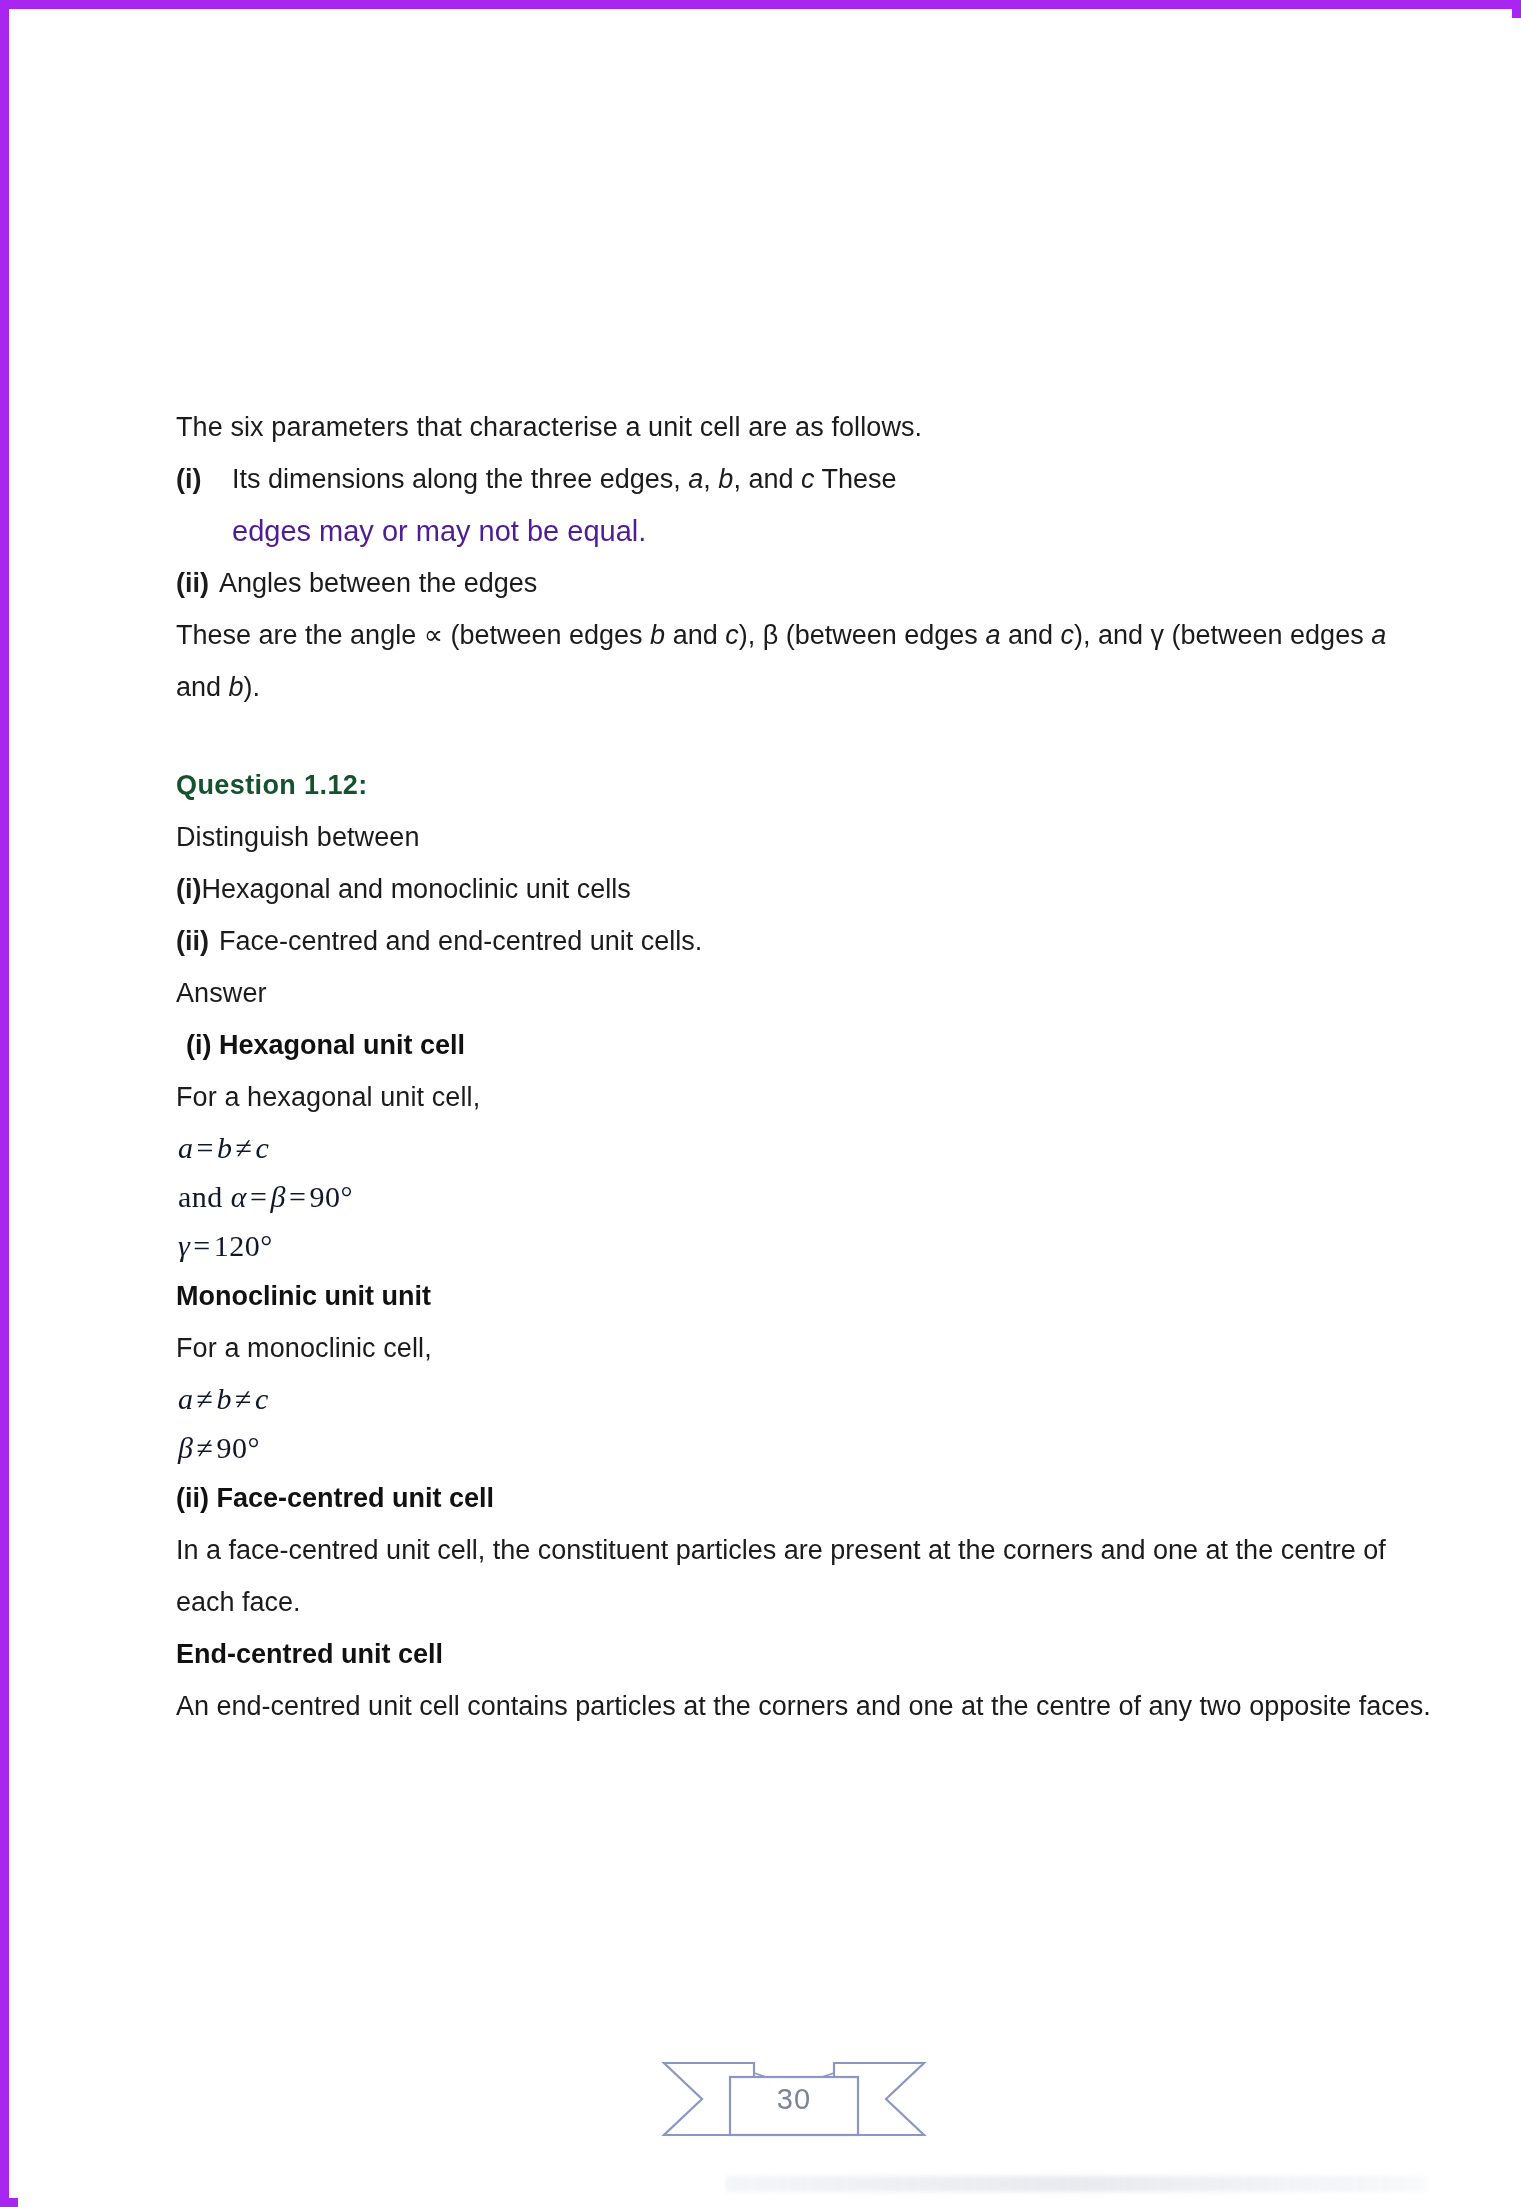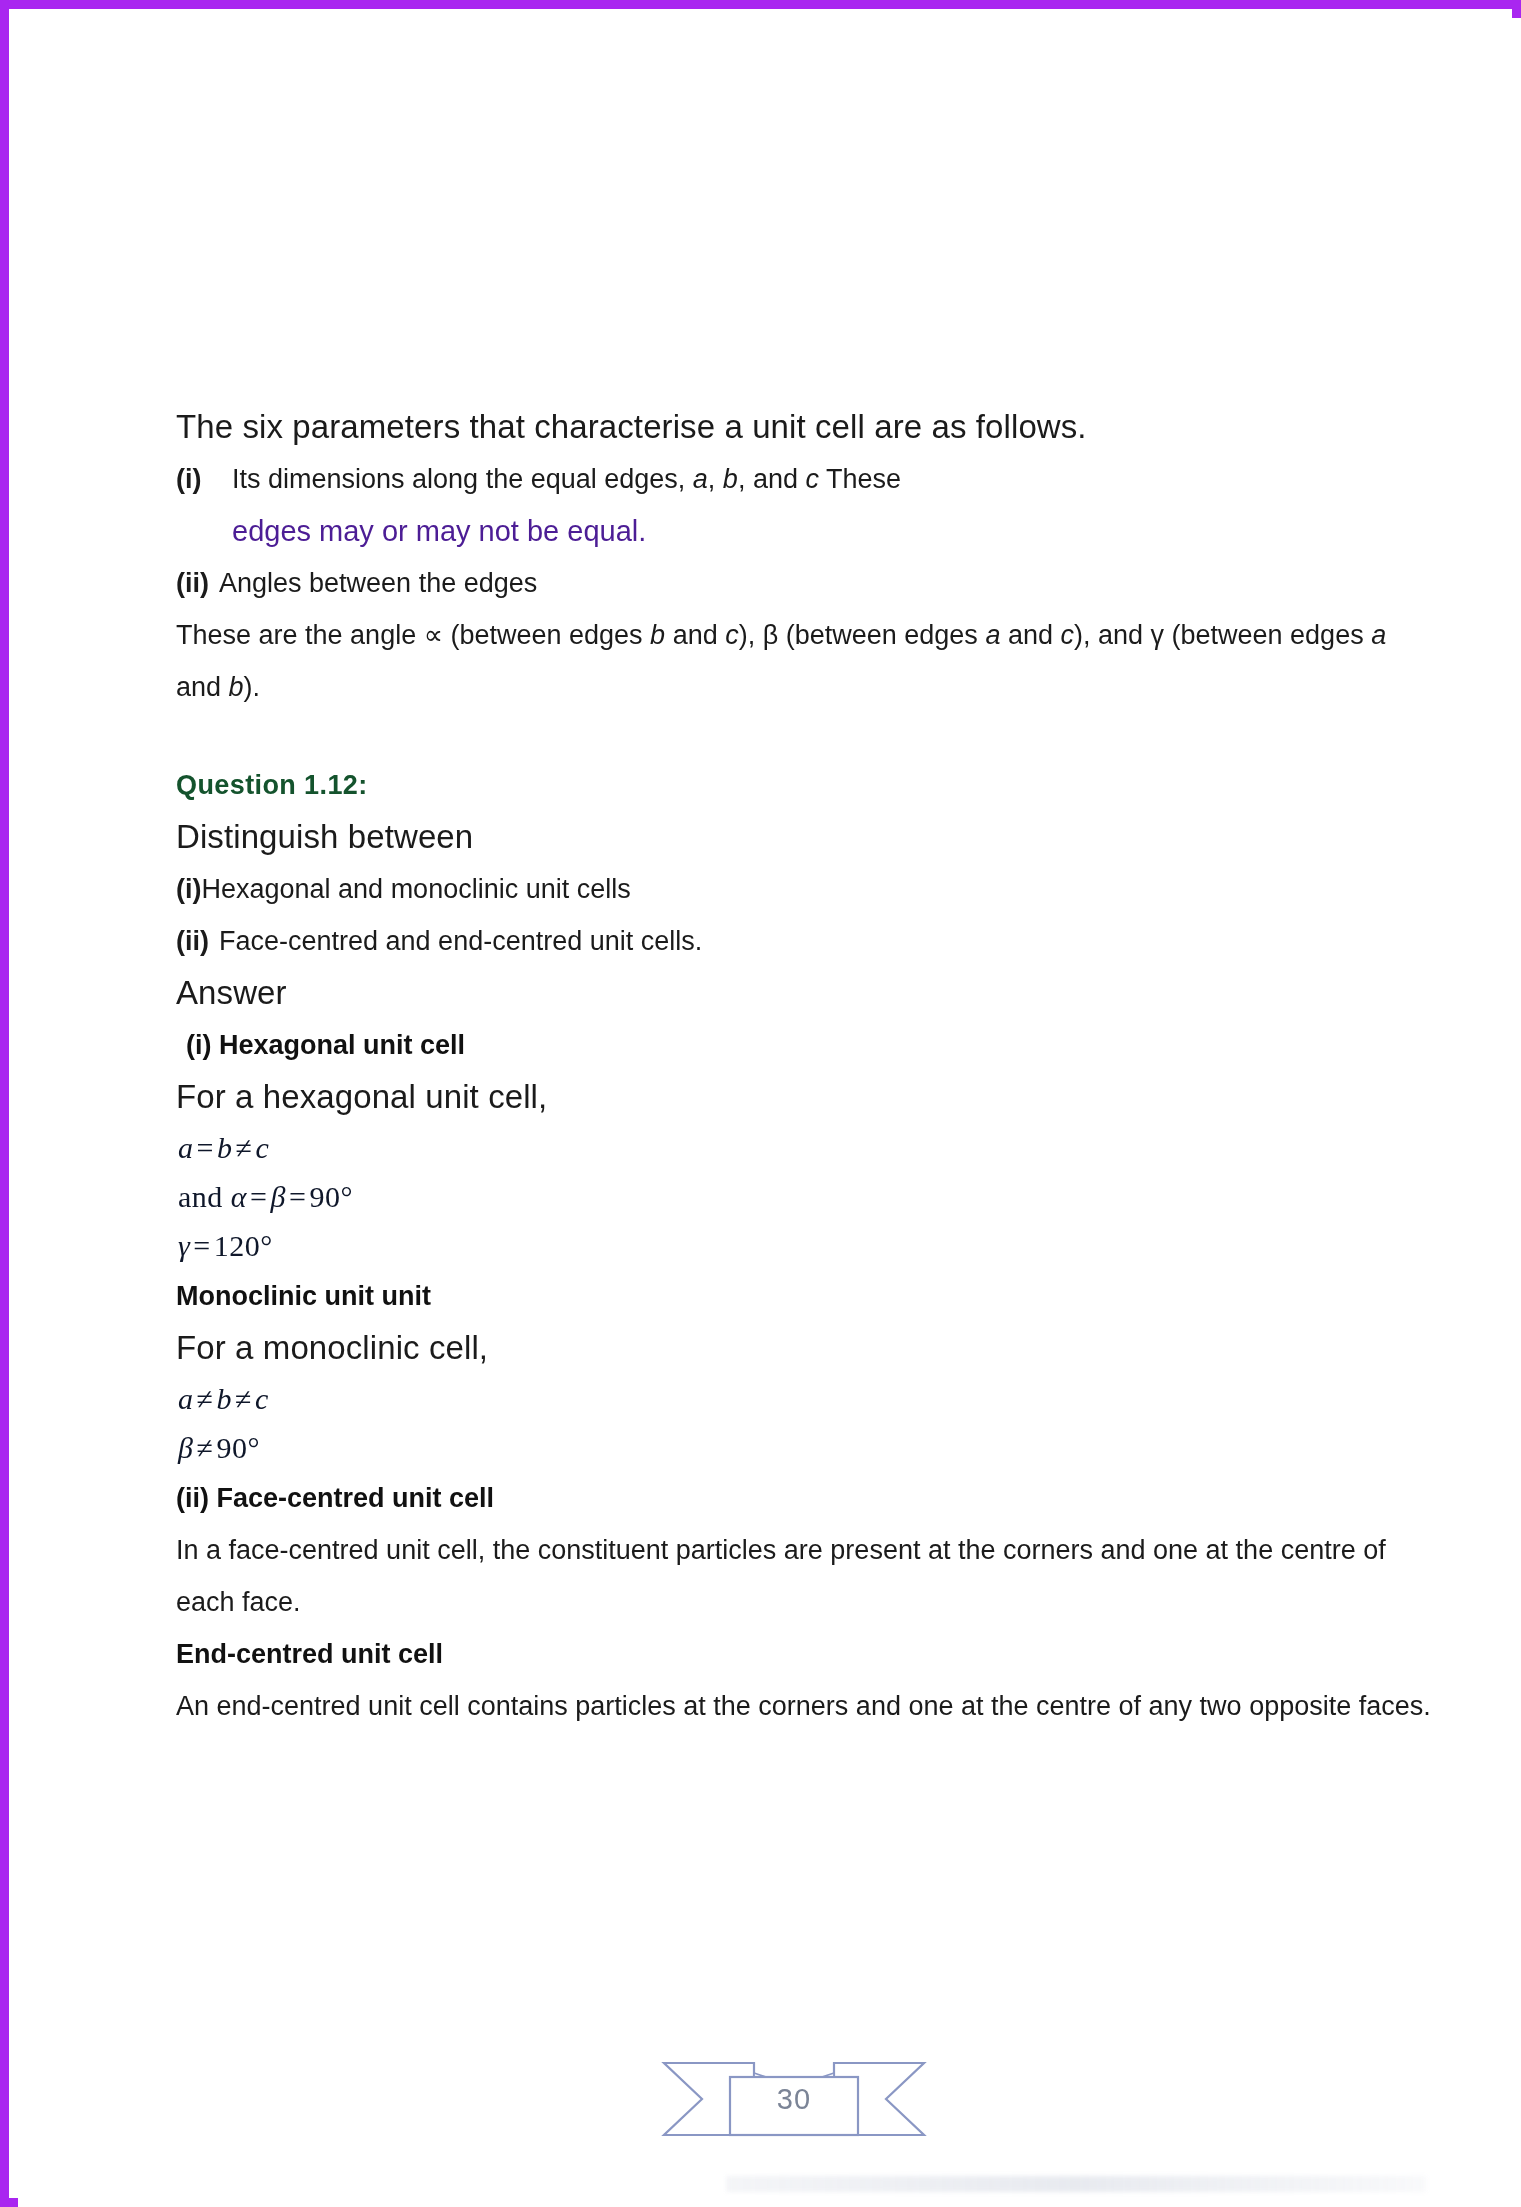--- a/index.html
+++ b/index.html
@@ -45,21 +45,21 @@
   }
 
   #content {
     position: absolute;
     left: 130px;
     top: 355px;
     width: 1260px;
   }
 
   .para {
-    font-size: 33px;
+    font-size: 27px;
     line-height: 52px;
     color: #1b1b1b;
     letter-spacing: 0.1px;
     margin: 0;
     font-weight: 400;
   }
   .para-wide {
     font-size: 27px;
     line-height: 52px;
     color: #1b1b1b;
@@ -164,21 +164,21 @@
   <div id="page-frame-inner">
 
     <div id="sheet">
 
       <div id="content">
 
         <p class="para">The six parameters that characterise a unit cell are as follows.</p>
 
         <div class="listrow">
           <span class="marker">(i)</span>
-          <span class="body"><span>Its dimensions along the equal edges, </span><span class="ital">a</span><span>, </span><span class="ital">b</span><span>, and </span><span class="ital">c</span><span> These</span></span>
+          <span class="body"><span>Its dimensions along the three edges, </span><span class="ital">a</span><span>, </span><span class="ital">b</span><span>, and </span><span class="ital">c</span><span> These</span></span>
         </div>
         <div class="indent-line">edges may or may not be equal.</div>
 
         <div class="listrow">
           <span class="marker narrow">(ii)</span>
           <span class="body" style="padding-left:10px">Angles between the edges</span>
         </div>
 
         <p class="para-wide"><span>These are the angle </span><span>∝</span><span> (between edges </span><span class="ital">b</span><span> and </span><span class="ital">c</span><span>), </span><span>β</span><span> (between edges </span><span class="ital">a</span><span> and </span><span class="ital">c</span><span>), and </span><span>γ</span><span> (between edges </span><span class="ital">a</span><span> and </span><span class="ital">b</span><span>).</span></p>
 

